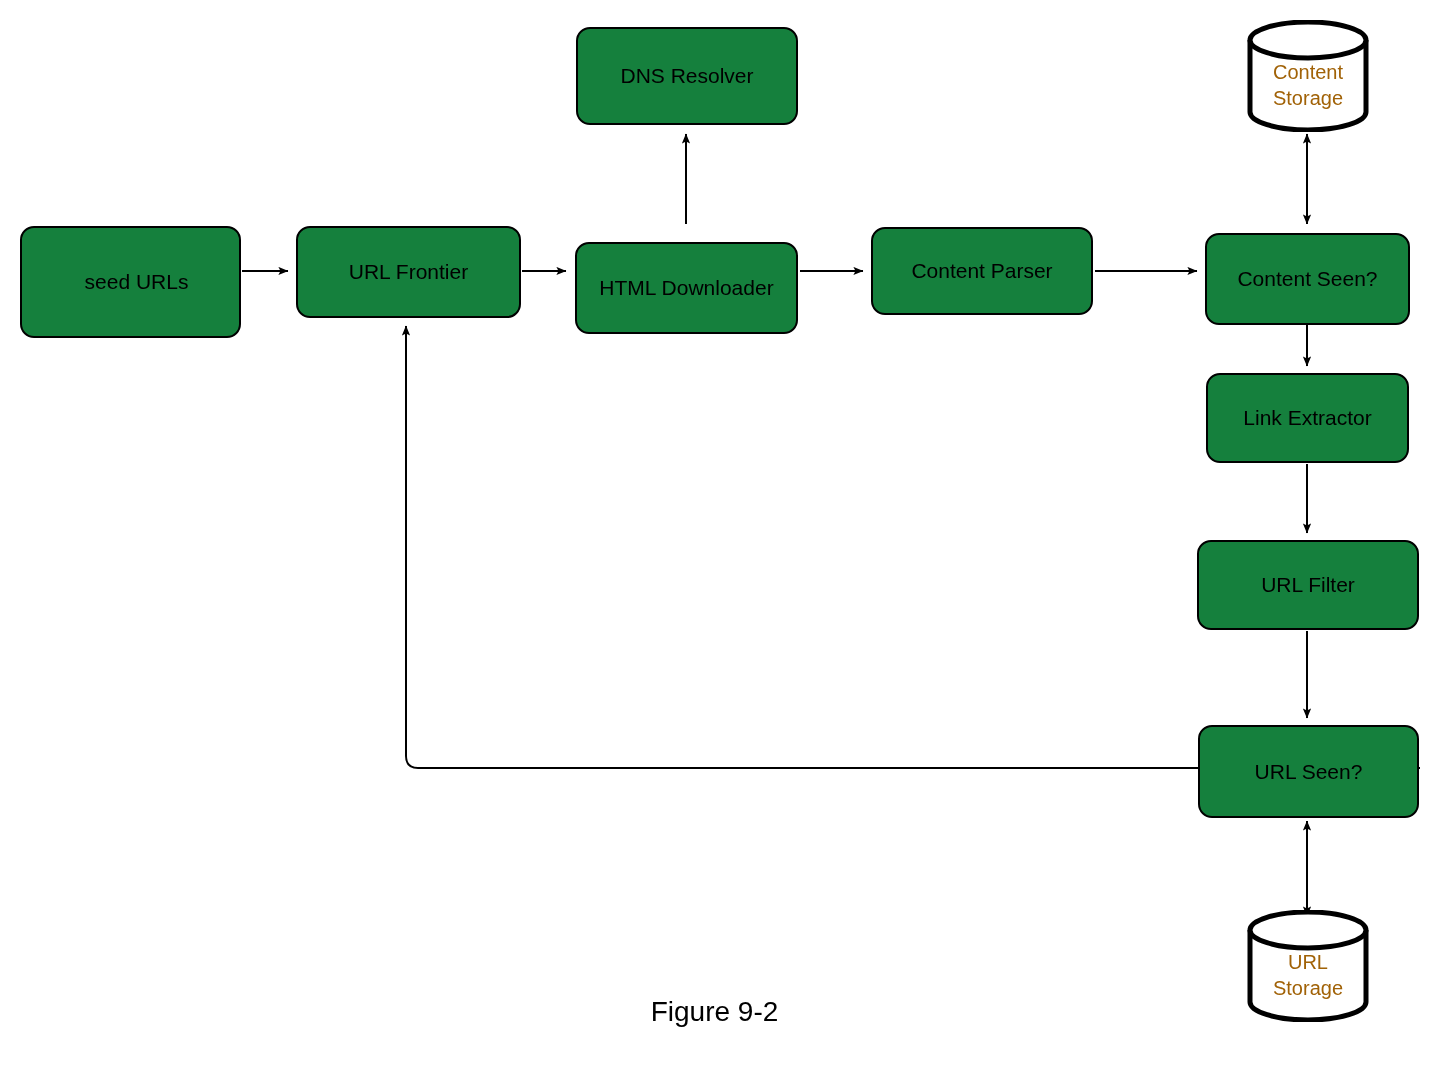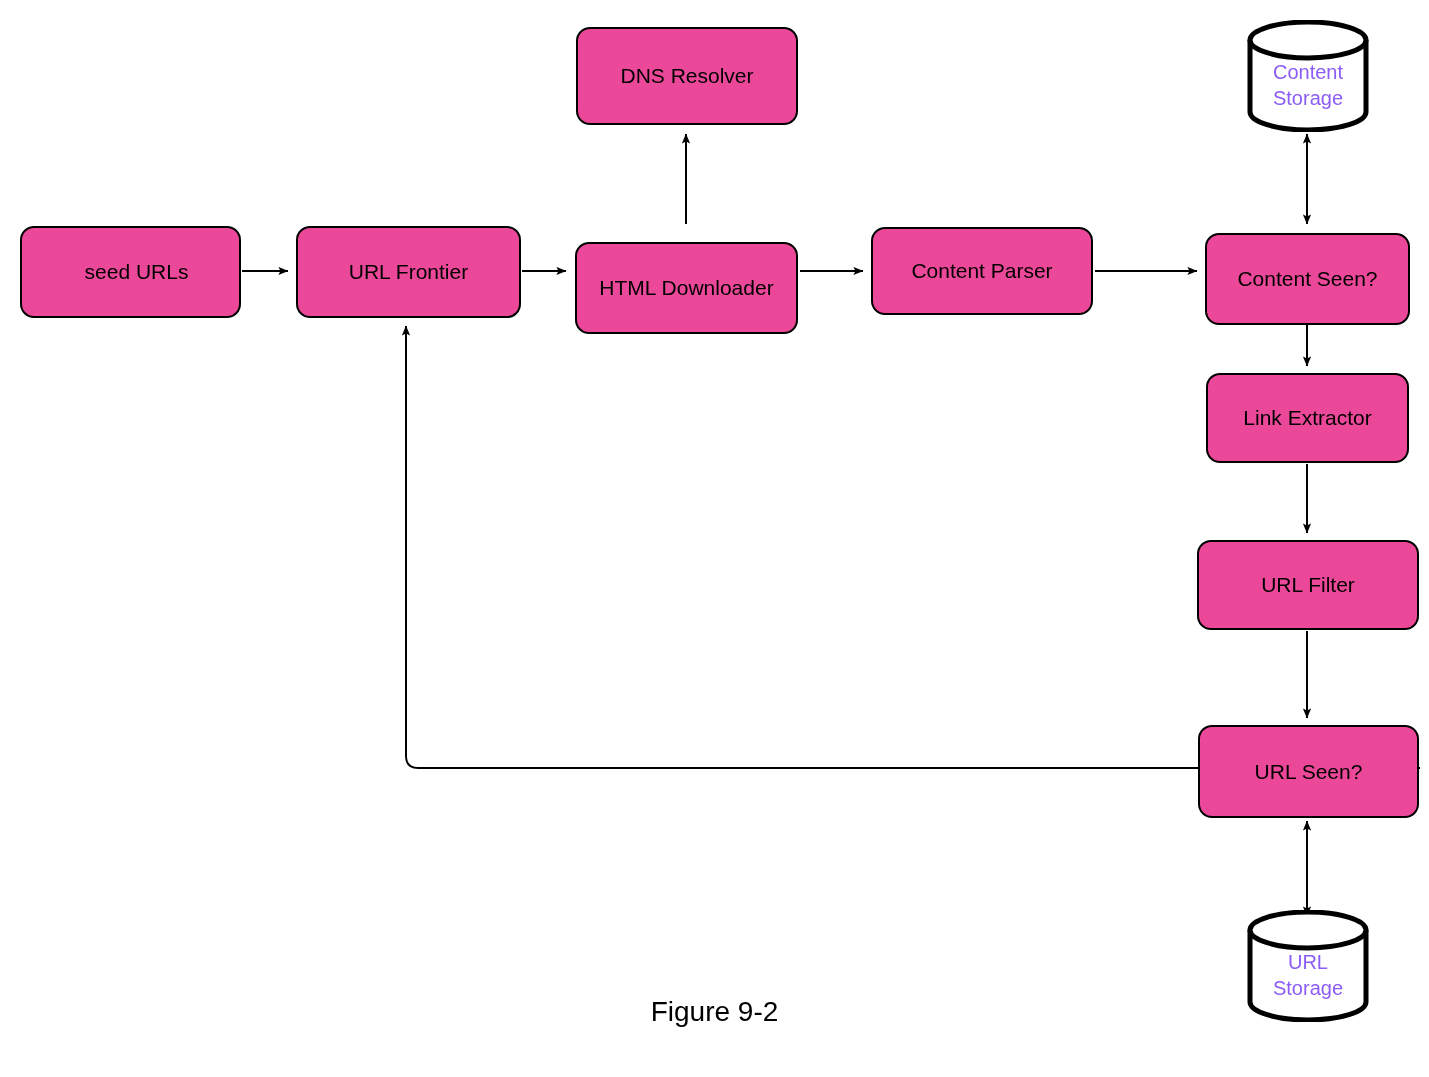--- a/index.html
+++ b/index.html
@@ -23,21 +23,21 @@
     height: 1077px;
     pointer-events: none;
   }
   .node {
     position: absolute;
     box-sizing: border-box;
     display: flex;
     align-items: center;
     justify-content: center;
     text-align: center;
-    background: #ec4899;
+    background: #15803d;
     border: 2px solid #000000;
     border-radius: 14px;
     color: #000000;
     font-size: 21px;
     line-height: 1.2;
     z-index: 2;
   }
   .node-label {
     display: block;
     padding: 0 8px;
@@ -47,21 +47,21 @@
     z-index: 2;
   }
   .cyl svg { display: block; }
   .cyl-label {
     position: absolute;
     left: 0;
     width: 100%;
     text-align: center;
     font-size: 20px;
     line-height: 1.28;
-    color: #8b5cf6;
+    color: #a16207;
     pointer-events: none;
   }
   .caption {
     position: absolute;
     left: 0;
     width: 1429px;
     text-align: center;
     font-size: 28px;
     color: #000000;
   }
@@ -119,21 +119,21 @@
     <svg width="124" height="112" viewBox="0 0 124 112">
       <path d="M4,20 L4,92 A58,18 0 0 0 120,92 L120,20" fill="#ffffff" stroke="#000000" stroke-width="5"></path>
       <ellipse cx="62" cy="20" rx="58" ry="18" fill="#ffffff" stroke="#000000" stroke-width="5"></ellipse>
     </svg>
     <div class="cyl-label" style="top:40px;">
       <div>URL</div>
       <div>Storage</div>
     </div>
   </div>
 
-  <div class="node" style="left:20px; top:226px; width:221px; height:92px;padding-left:12px;">
+  <div class="node" style="left:20px; top:226px; width:221px; height:112px;padding-left:12px;">
     <span class="node-label">seed URLs</span>
   </div>
 
   <div class="node" style="left:296px; top:226px; width:225px; height:92px;">
     <span class="node-label">URL Frontier</span>
   </div>
 
   <div class="node" style="left:576px; top:27px; width:222px; height:98px;">
     <span class="node-label">DNS Resolver</span>
   </div>

